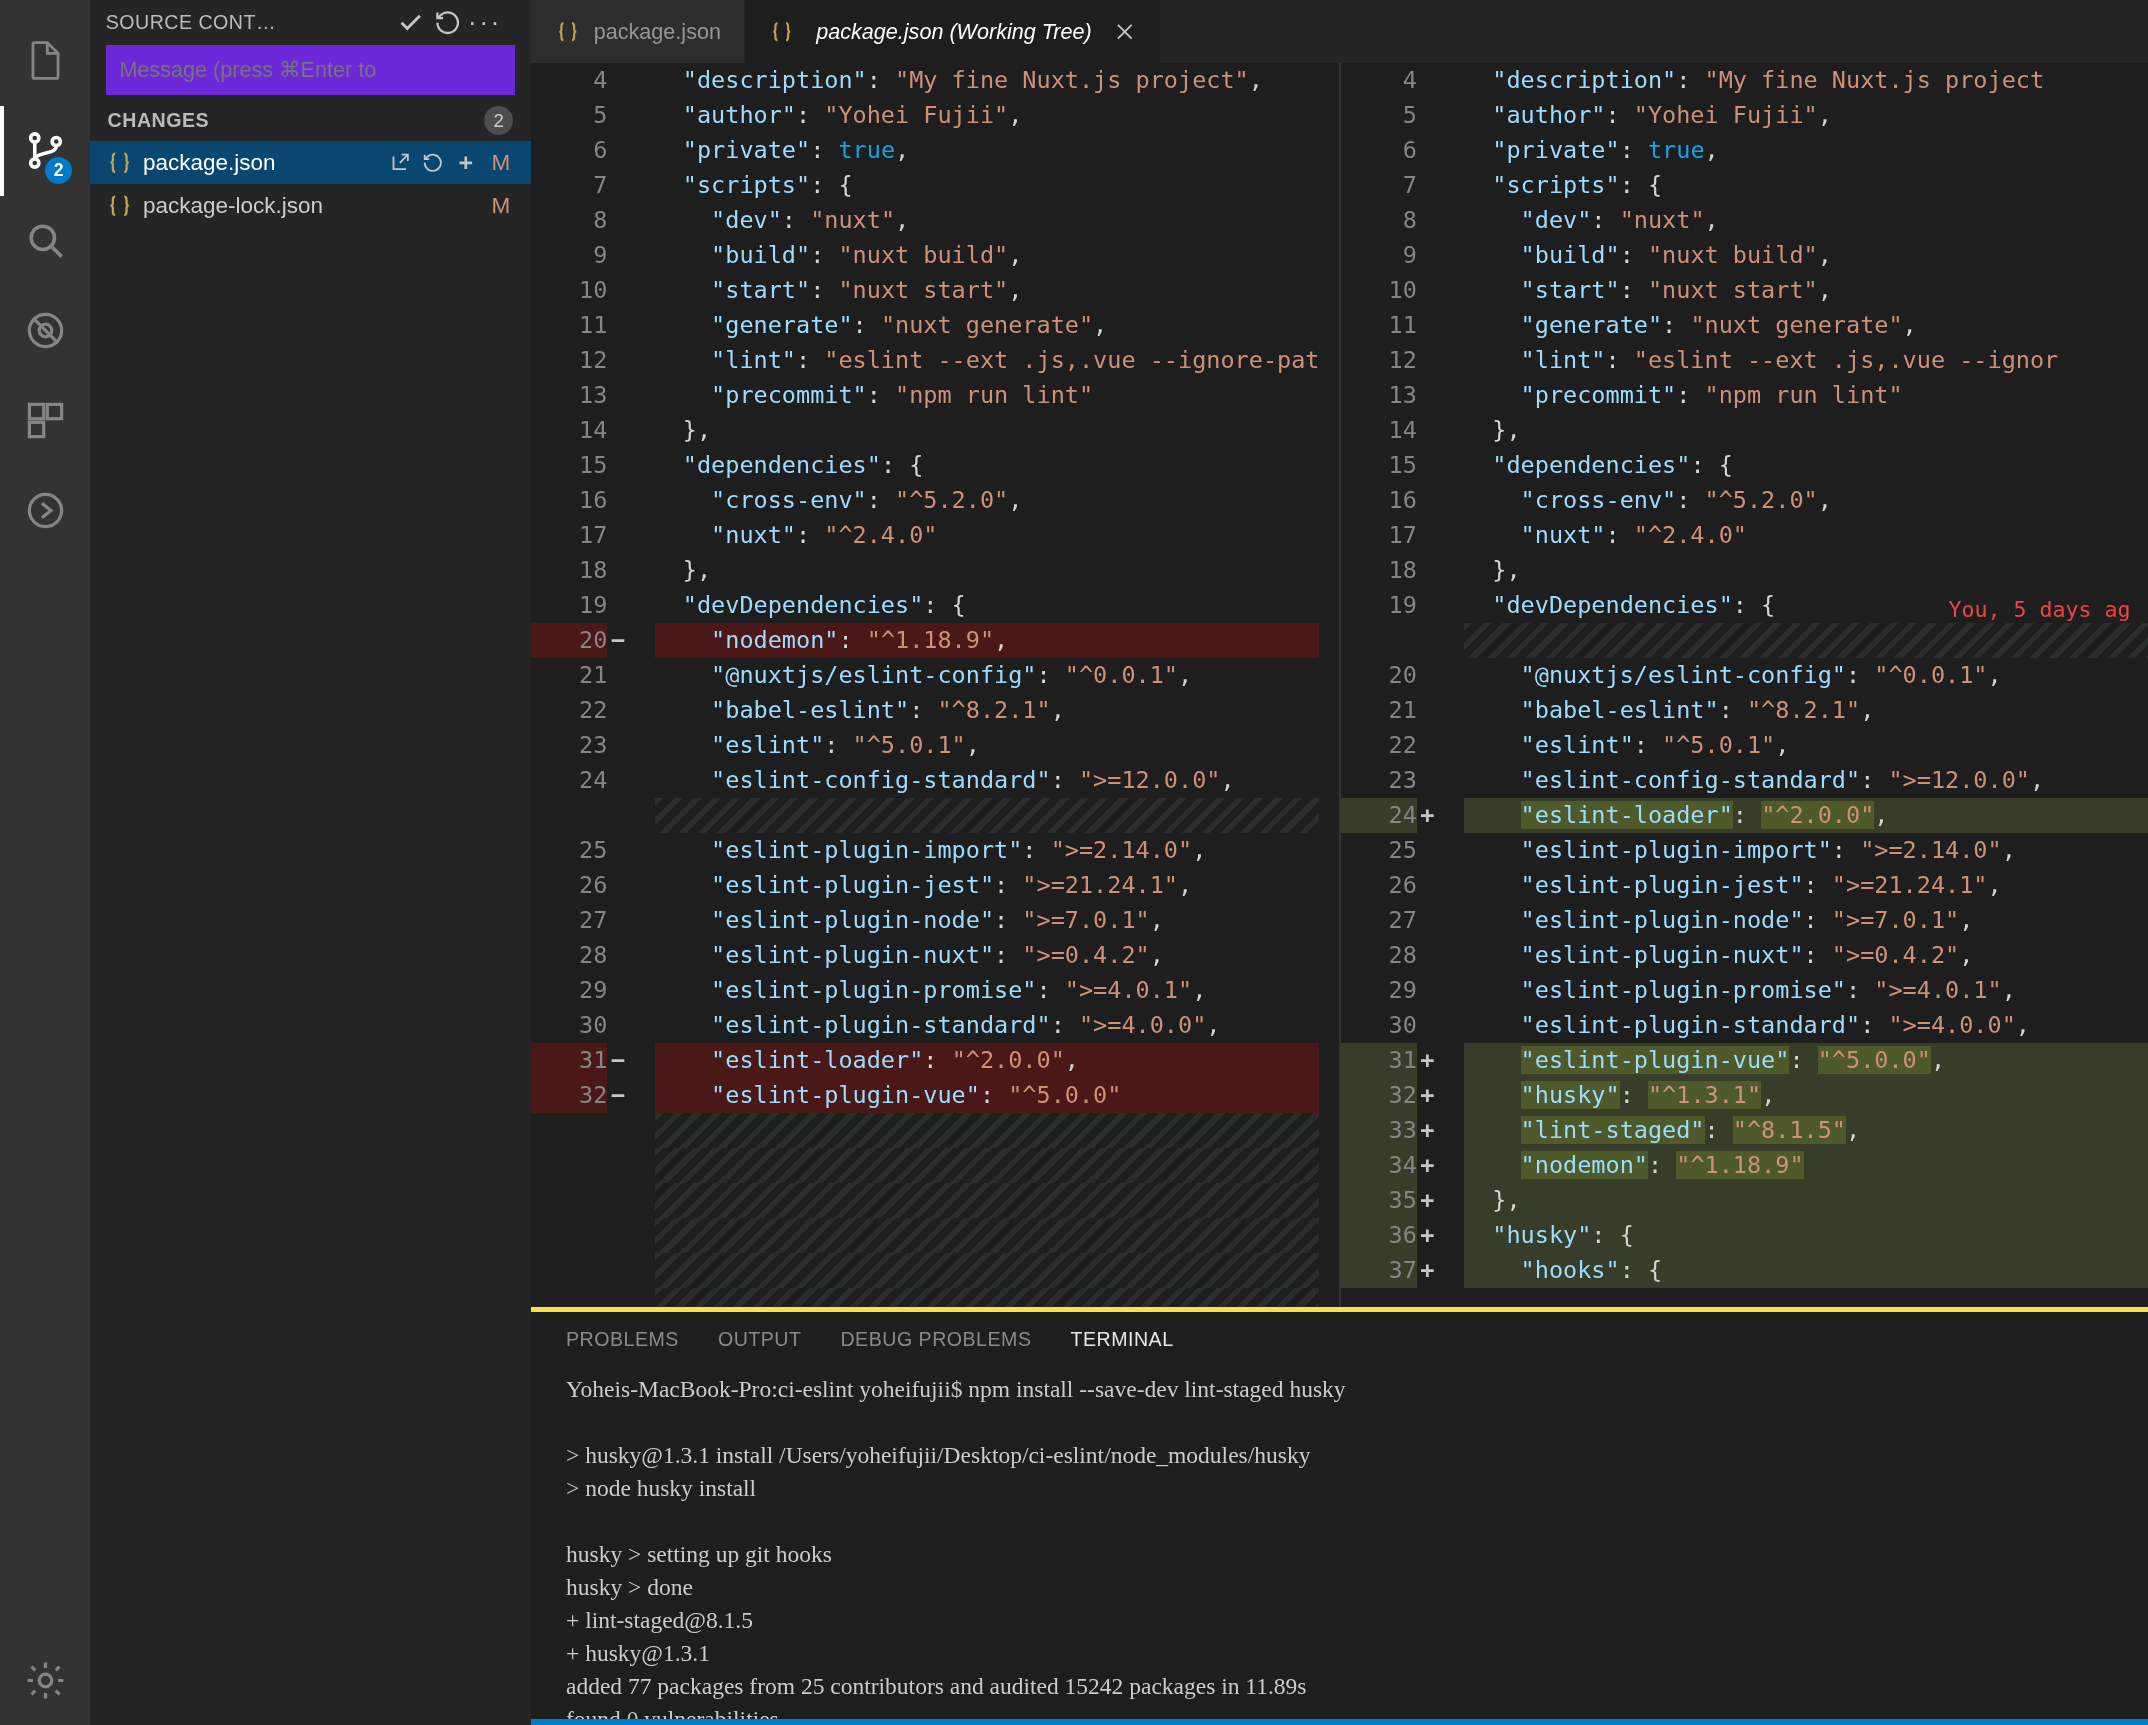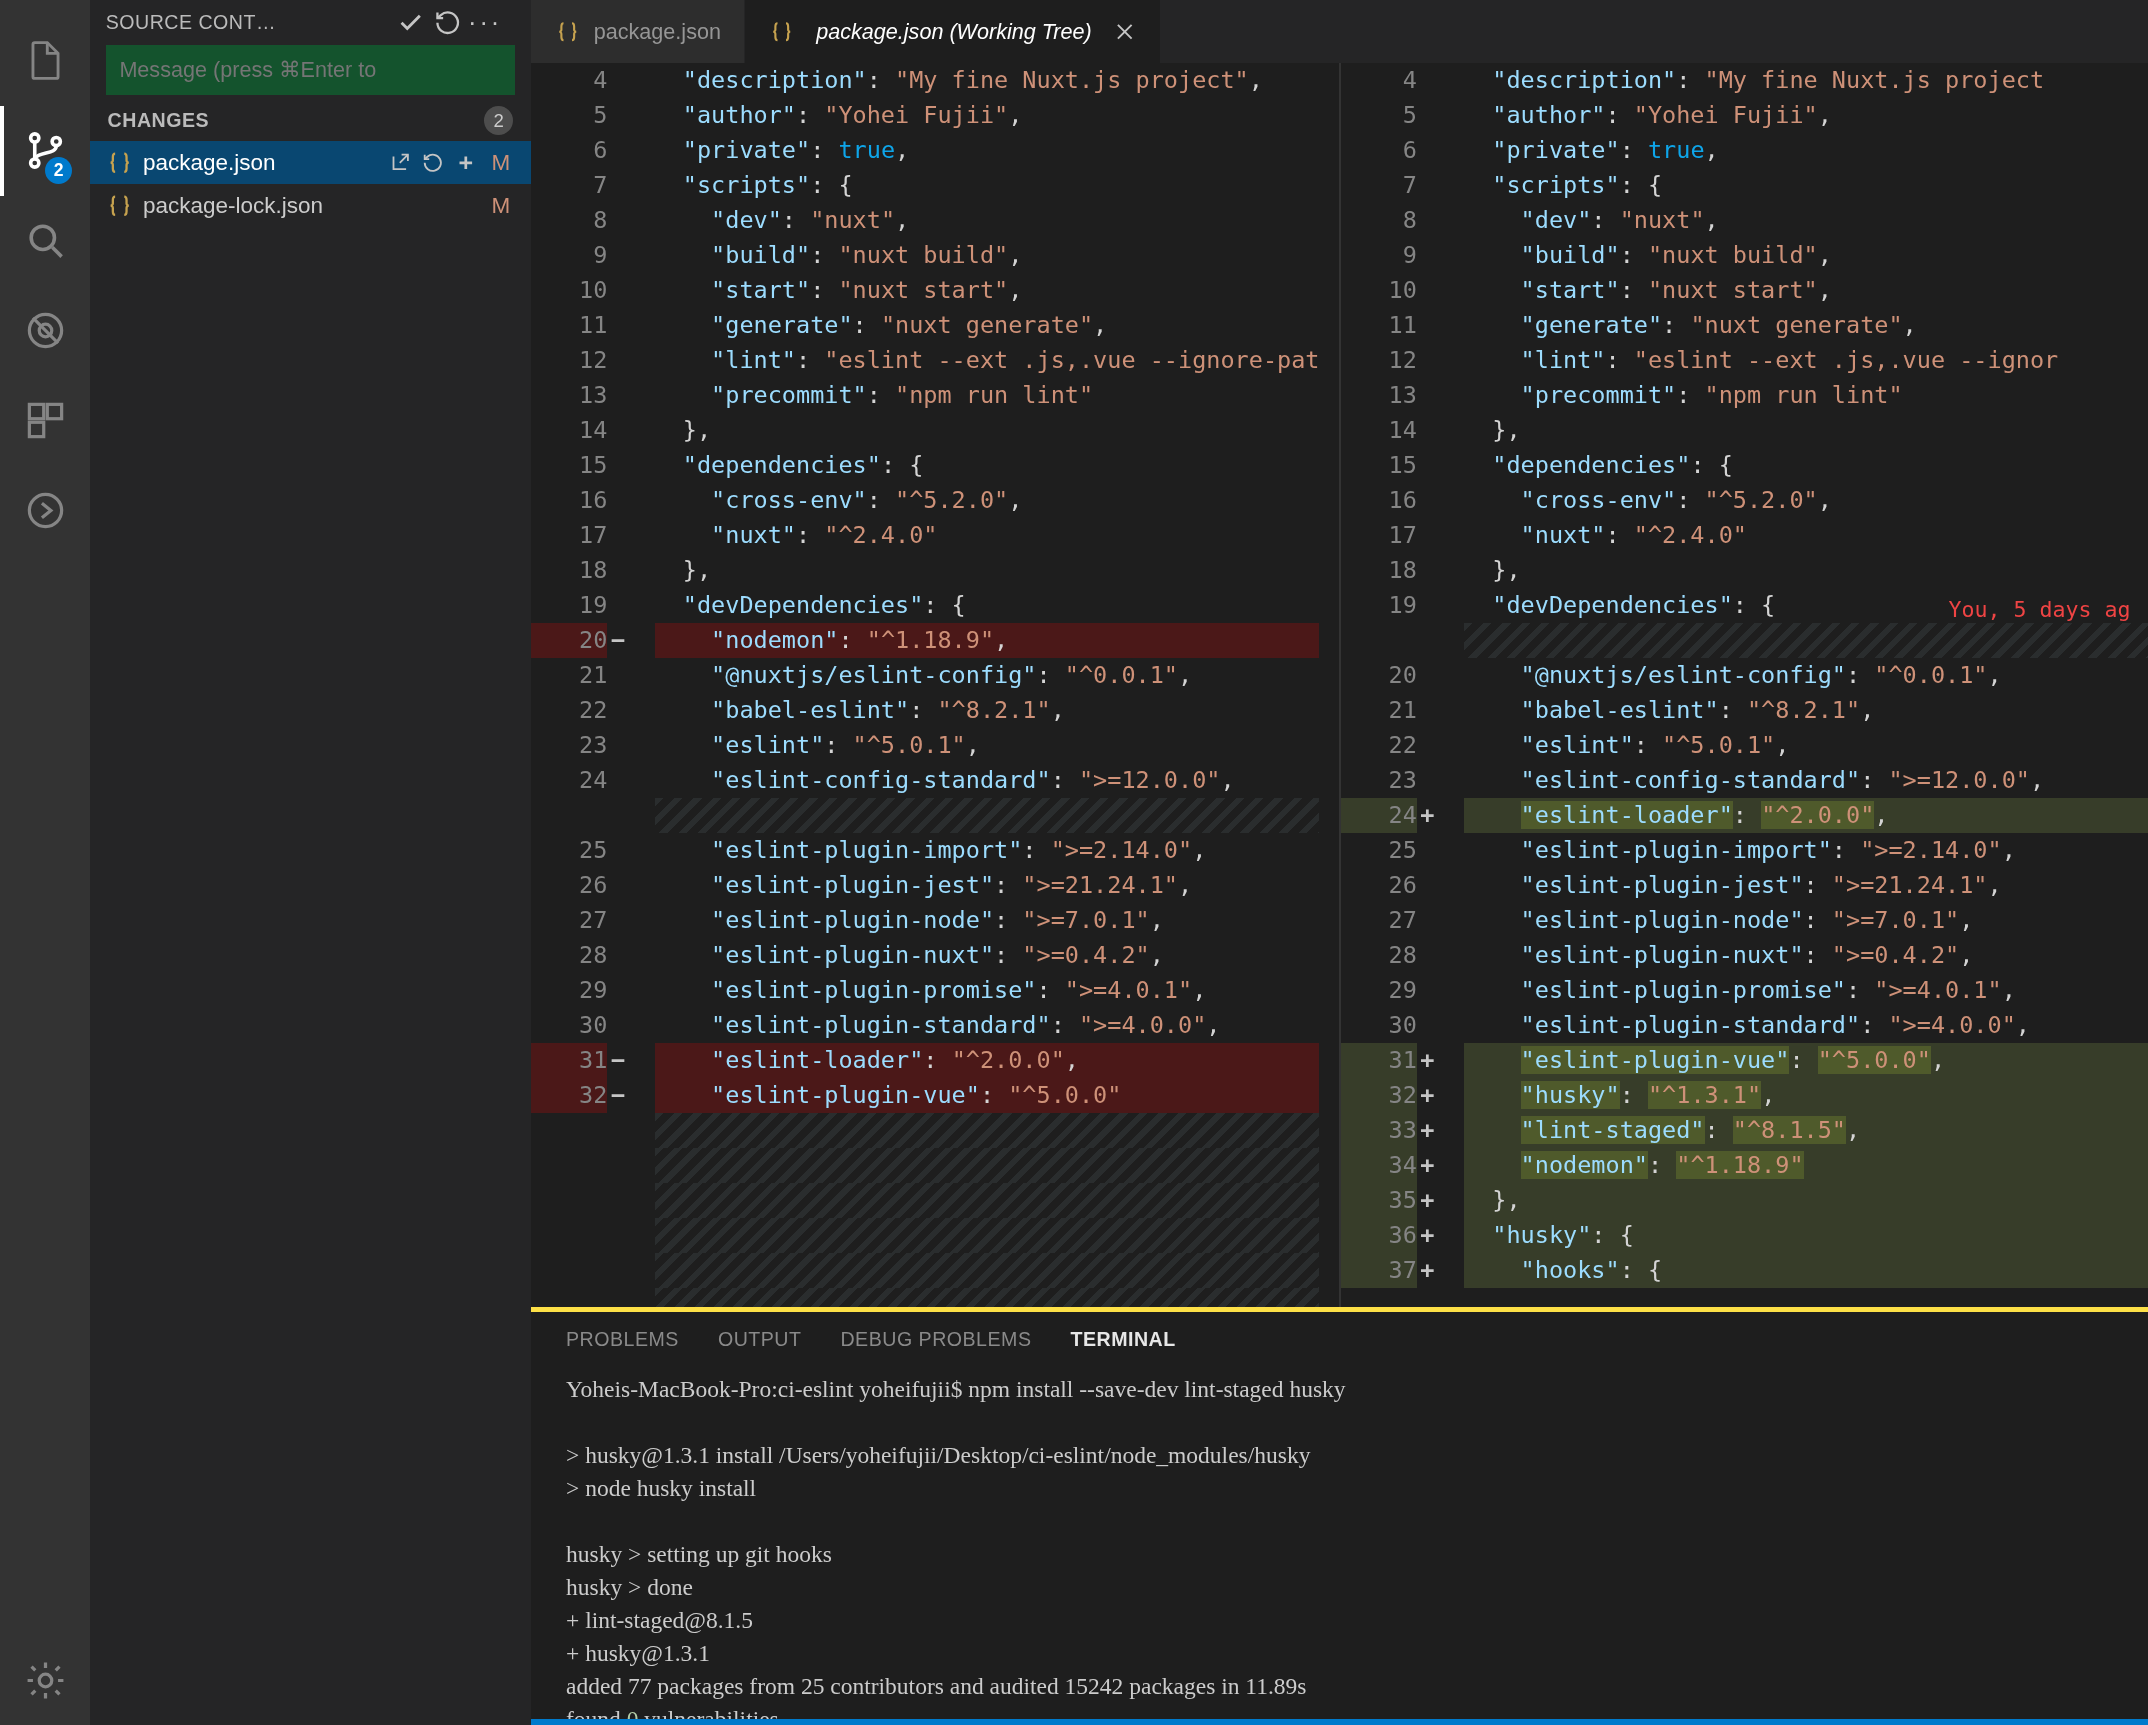--- a/index.html
+++ b/index.html
@@ -17,21 +17,21 @@
 
 
 .sidebar { width:441px; background:#252526; display:flex; flex-direction:column; }
 .sidebar-header { height:45px; display:flex; align-items:center; padding:0 27.4px 0 15.7px; color:#bbbbbb; font-size:19.6px; letter-spacing:0.5px; }
 .sidebar-header .title { flex:1; overflow:hidden; white-space:nowrap; text-overflow:ellipsis; font-weight:400; }
 .sidebar-header .hact { width:37px; height:37px; display:flex; align-items:center; justify-content:center; color:#c5c5c5; cursor:pointer; }
 .sidebar-header .hact svg { width:27.4px; height:27.4px; }
 .sidebar-header .dots { font-size:25.5px; letter-spacing:2.9px; }
 
 .commit-box { margin:0 15.7px 5.9px 15.7px; }
-.commit-box input { width:100%; background:#14532d; border:none; color:#cccccc; padding:11.8px 13.7px; font-size:21.6px; font-family:inherit; outline:none; }
+.commit-box input { width:100%; background:#6d28d9; border:none; color:#cccccc; padding:11.8px 13.7px; font-size:21.6px; font-family:inherit; outline:none; }
 
 .section-header { height:41px; display:flex; align-items:center; padding:0 17.6px; color:#bbbbbb; font-size:19.6px; font-weight:700; letter-spacing:0.5px; }
 .section-header .count { margin-left:auto; background:#4d4d4d; color:#cccccc; border-radius:19.6px; min-width:29px; height:29px; line-height:29px; text-align:center; font-size:18.6px; padding:0 7.8px; font-weight:400; }
 
 .filelist { flex:1; }
 .frow { height:43px; display:flex; align-items:center; padding:0 15.7px; font-size:22.5px; color:#cccccc; cursor:pointer; }
 .frow.selected { background:#094771; color:#ffffff; }
 .frow .ficon { width:27.4px; height:27.4px; margin-right:9.8px; color:#c6a24f; }
 .frow .ficon svg { width:27.4px; height:27.4px; }
 .frow .fname { flex:1; overflow:hidden; white-space:nowrap; text-overflow:ellipsis; }
@@ -71,21 +71,21 @@
 
 .key{ color:#9cdcfe; }
 .str{ color:#ce9178; }
 .pun{ color:#d4d4d4; }
 .bool{ color:#0ea5e9; }
 
 
 .panel { height:412px; background:#1e1e1e; border-top:5px solid #fde047; display:flex; flex-direction:column; }
 .panel-tabs { height:55px; display:flex; align-items:center; gap:39px; padding:0 35px; font-size:19.6px; color:#8a8a8a; }
 .panel-tabs .pt { cursor:pointer; letter-spacing:0.5px; }
-.panel-tabs .pt.active { color:#e7e7e7; font-weight:700;}
+.panel-tabs .pt.active { color:#e7e7e7; font-weight:400;}
 .terminal { flex:1; padding:5.9px 35px 19.6px 35px; font-family:Liberation Serif, serif; font-size:23.5px; line-height:33px; color:#cccccc; white-space:pre; overflow:hidden; }
 .terminal .num{ color:#b5cea8; }
 
 
 .statusbar { height:5.9px; background:#007acc; }
 
 </style>
 </head>
 <body>
 

